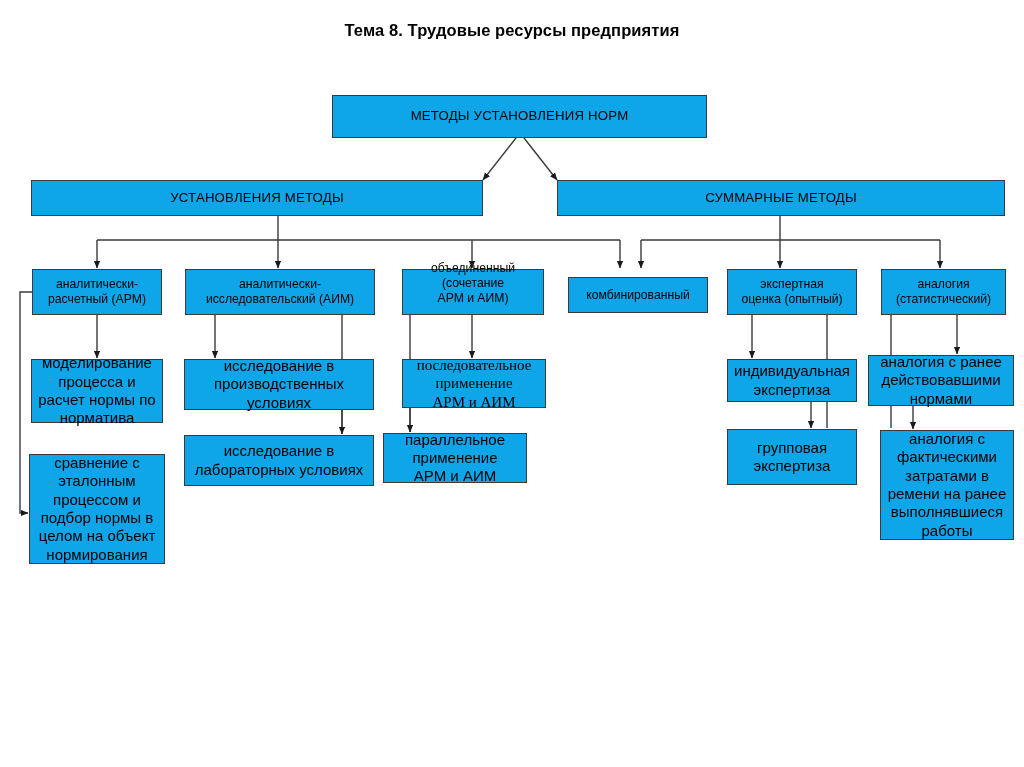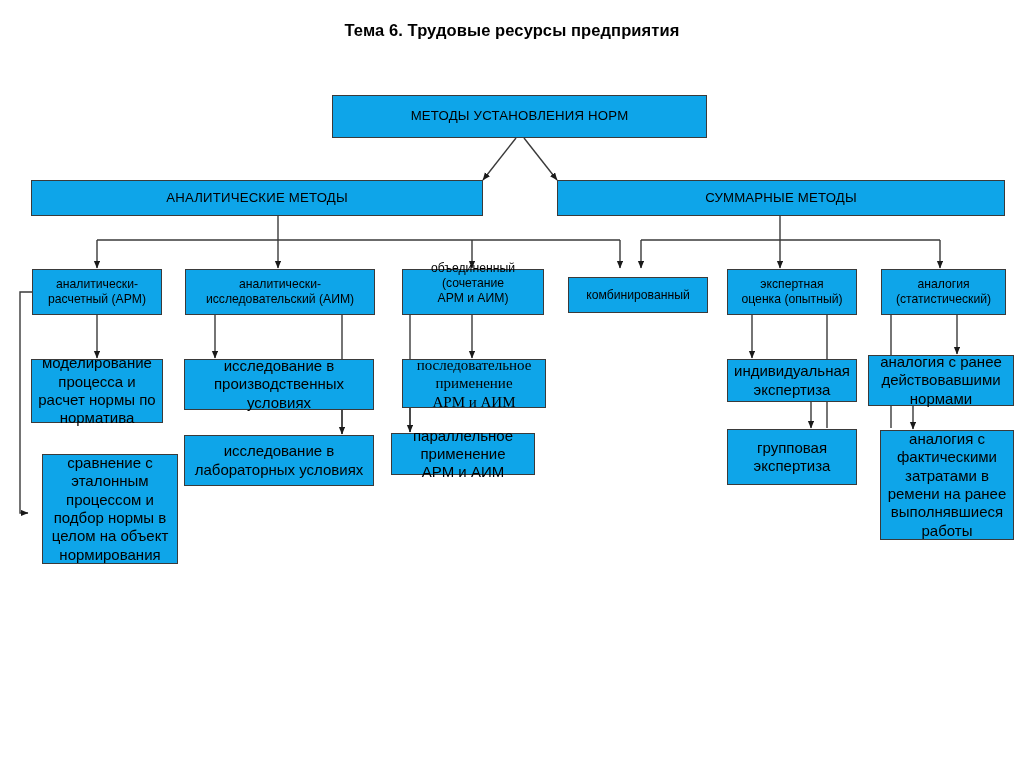--- a/index.html
+++ b/index.html
@@ -67,21 +67,21 @@
   .overflow-node span {
     position: relative;
     top: -9px;
   }
 </style>
 </head>
 <body>
 
 <div id="canvas">
 
-  <div class="title">Тема 6. Трудовые ресурсы предприятия</div>
+  <div class="title">Тема 8. Трудовые ресурсы предприятия</div>
 
   <svg id="edges" viewBox="0 0 1024 767">
     <defs>
       <marker id="arrow" markerWidth="9" markerHeight="9" refX="7.2" refY="3.2" orient="auto" markerUnits="userSpaceOnUse">
         <path d="M0,0 L7.6,3.2 L0,6.4 z" fill="#1a1a1a"></path>
       </marker>
     </defs>
     <g stroke="#3a3a3a" stroke-width="1.4" fill="none">
 
       <path d="M516,138 L483,180" marker-end="url(#arrow)"></path>
@@ -128,21 +128,21 @@
 
       <path d="M913,405 L913,429" marker-end="url(#arrow)"></path>
     </g>
   </svg>
 
   <div class="node lvl1" style="left:332px; top:95px; width:375px; height:43px;">
     <span>МЕТОДЫ УСТАНОВЛЕНИЯ НОРМ</span>
   </div>
 
   <div class="node lvl2" style="left:31px; top:180px; width:452px; height:36px;">
-    <span>АНАЛИТИЧЕСКИЕ МЕТОДЫ</span>
+    <span>УСТАНОВЛЕНИЯ МЕТОДЫ</span>
   </div>
   <div class="node lvl2" style="left:557px; top:180px; width:448px; height:36px;">
     <span>СУММАРНЫЕ МЕТОДЫ</span>
   </div>
 
   <div class="node lvl3" style="left:32px; top:269px; width:130px; height:46px;">
     <span>аналитически-<br>расчетный (АРМ)</span>
   </div>
   <div class="node lvl3" style="left:185px; top:269px; width:190px; height:46px;">
     <span>аналитически-<br>исследовательский (АИМ)</span>
@@ -156,35 +156,35 @@
   <div class="node lvl3" style="left:727px; top:269px; width:130px; height:46px;">
     <span>экспертная<br>оценка (опытный)</span>
   </div>
   <div class="node lvl3" style="left:881px; top:269px; width:125px; height:46px;">
     <span>аналогия<br>(статистический)</span>
   </div>
 
   <div class="node lvl4" style="left:31px; top:359px; width:132px; height:64px;">
     <span>моделирование<br>процесса и<br>расчет нормы по<br>норматива</span>
   </div>
-  <div class="node lvl4" style="left:42px; top:454px; width:136px; height:110px;">
+  <div class="node lvl4" style="left:29px; top:454px; width:136px; height:110px;">
     <span>сравнение с<br>эталонным<br>процессом и<br>подбор нормы в<br>целом на объект<br>нормирования</span>
   </div>
 
   <div class="node lvl4" style="left:184px; top:359px; width:190px; height:51px;">
     <span>исследование в<br>производственных<br>условиях</span>
   </div>
   <div class="node lvl4" style="left:184px; top:435px; width:190px; height:51px;">
     <span>исследование в<br>лабораторных условиях</span>
   </div>
 
   <div class="node lvl4" style="left:402px; top:359px; width:144px; height:49px;font-family:Liberation Serif, serif;">
     <span>последовательное<br>применение<br>АРМ и АИМ</span>
   </div>
-  <div class="node lvl4" style="left:391px; top:433px; width:144px; height:42px;">
+  <div class="node lvl4" style="left:383px; top:433px; width:144px; height:50px;">
     <span>параллельное<br>применение<br>АРМ и АИМ</span>
   </div>
 
   <div class="node lvl4" style="left:727px; top:359px; width:130px; height:43px;">
     <span>индивидуальная<br>экспертиза</span>
   </div>
   <div class="node lvl4" style="left:727px; top:429px; width:130px; height:56px;">
     <span>групповая<br>экспертиза</span>
   </div>
 

